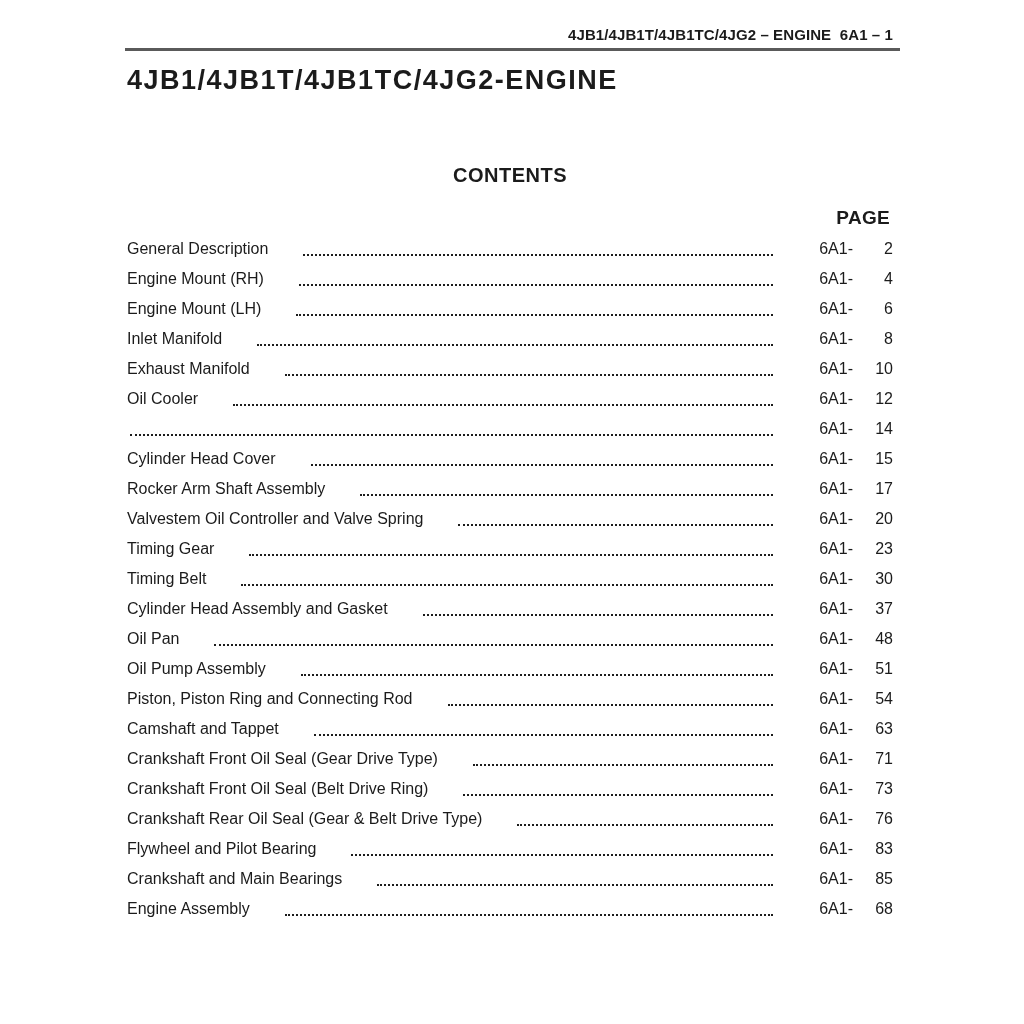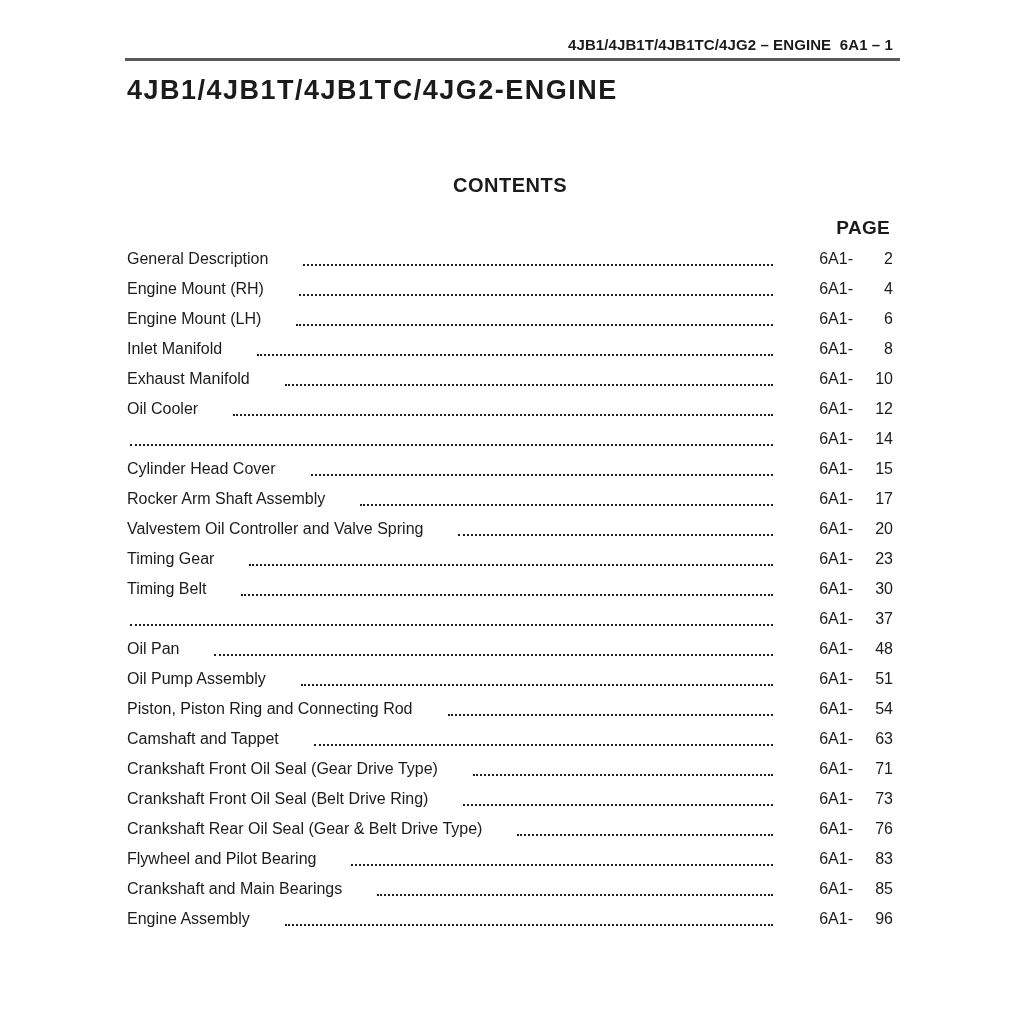--- a/index.html
+++ b/index.html
@@ -14,21 +14,21 @@
     position: relative;
     width: 1024px; height: 1024px;
     background: #ffffff;
   }
   .content {
     position: absolute;
     left: 127px; top: 0;
     width: 766px;
   }
   .running-title {
-    padding-top: 37px;
+    padding-top: 27px;
     text-align: right;
     font-size: 15px;
     line-height: 16px;
     font-weight: bold;
     white-space: pre;
     letter-spacing: 0.1px;
   }
   .header-rule {
     margin-top: 5px;
     margin-left: -2px;
@@ -210,20 +210,21 @@
         <div class="toc-row">
           <span class="toc-title">Timing Belt</span>
           <span class="toc-leader"></span>
           <span class="toc-page">
             <span class="toc-prefix">6A1-</span>
             <span class="toc-num">30</span>
           </span>
         </div>
 
         <div class="toc-row">
+          <span class="toc-title">Cylinder Head Assembly and Gasket</span>
           <span class="toc-leader"></span>
           <span class="toc-page">
             <span class="toc-prefix">6A1-</span>
             <span class="toc-num">37</span>
           </span>
         </div>
 
         <div class="toc-row">
           <span class="toc-title">Oil Pan</span>
           <span class="toc-leader"></span>
@@ -303,19 +304,19 @@
             <span class="toc-prefix">6A1-</span>
             <span class="toc-num">85</span>
           </span>
         </div>
 
         <div class="toc-row">
           <span class="toc-title">Engine Assembly</span>
           <span class="toc-leader"></span>
           <span class="toc-page">
             <span class="toc-prefix">6A1-</span>
-            <span class="toc-num">96</span>
+            <span class="toc-num">68</span>
           </span>
         </div>
       </div>
 
   </div>
 </div>
 
 </body></html>

